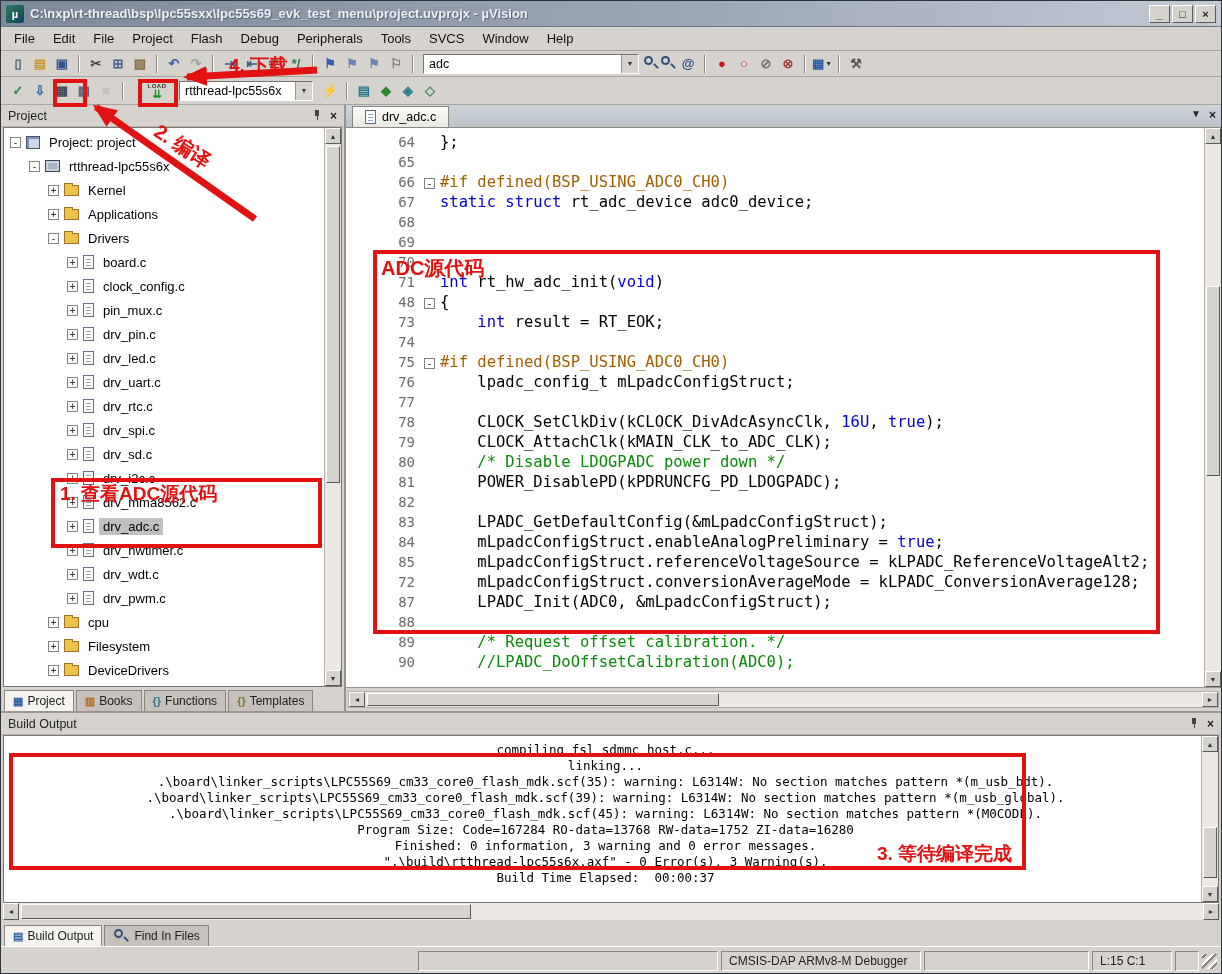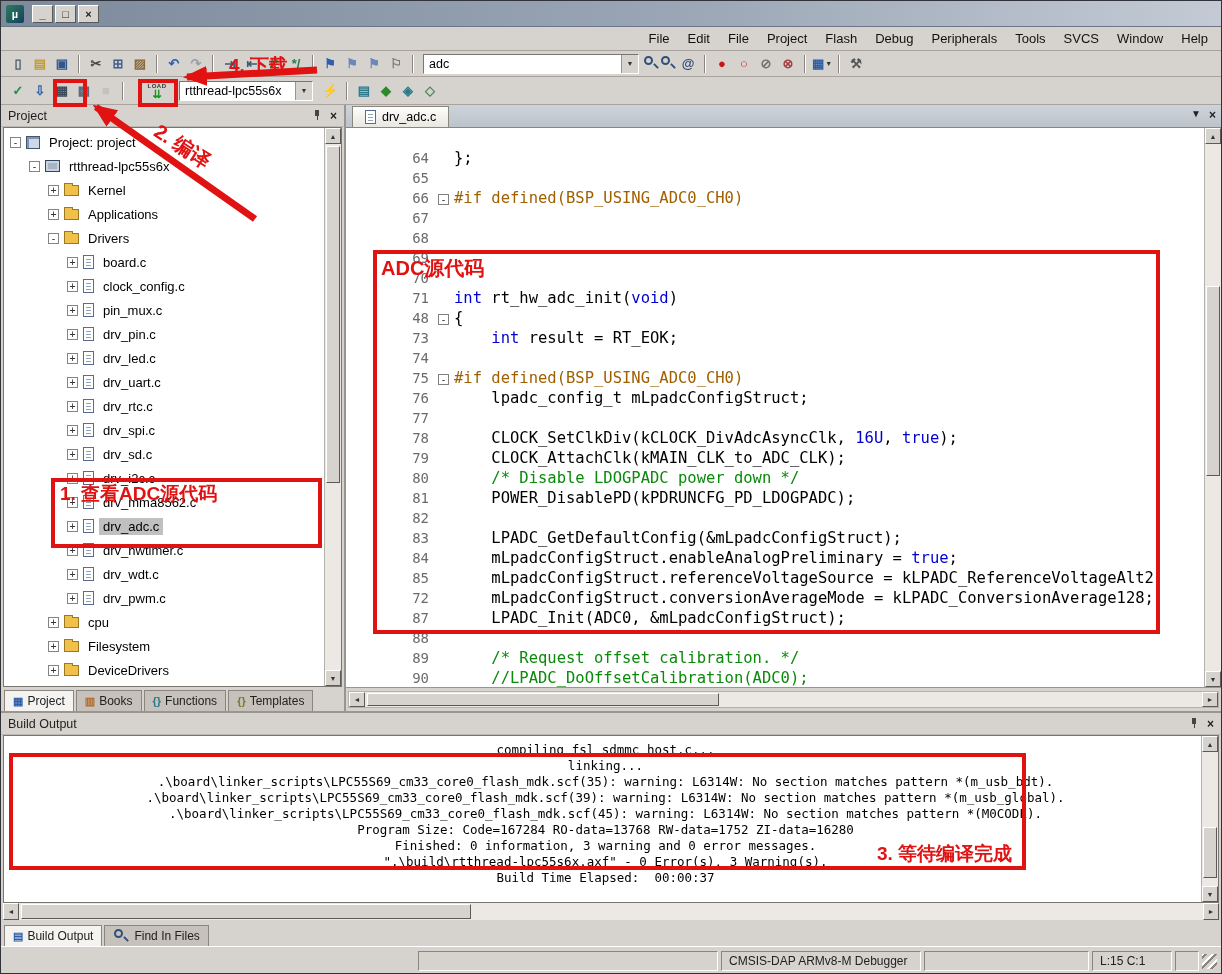--- a/index.html
+++ b/index.html
@@ -9,21 +9,21 @@
 
   
   .titlebar{height:26px;background:linear-gradient(90deg,#7d8a9c 0%,#9aa6b5 55%,#c3cad4 100%);
     display:flex;align-items:center;padding:0 5px;color:#eef1f5;font-weight:bold;font-size:13px;border-bottom:1px solid #6b7687;}
   .app-icon{width:18px;height:18px;background:linear-gradient(135deg,#2e7d5b,#12405f);color:#fff;font-size:11px;
     display:flex;align-items:center;justify-content:center;margin-right:6px;border-radius:2px;flex:none;}
   .wtitle{flex:1;white-space:nowrap;overflow:hidden;text-overflow:ellipsis;text-shadow:1px 1px 1px #56606e;}
   .winbtn{width:21px;height:18px;background:#d6d3ce;border:1px solid;border-color:#fff #5a5a5a #5a5a5a #fff;
     color:#222;font-size:11px;font-weight:bold;display:flex;align-items:center;justify-content:center;margin-left:2px;flex:none;}
 
-  .menubar{height:24px;display:flex;align-items:center;padding:0 4px;background:#d6d3ce;border-bottom:1px solid #a8a49d;justify-content:flex-end;}
+  .menubar{height:24px;display:flex;align-items:center;padding:0 4px;background:#d6d3ce;border-bottom:1px solid #a8a49d;}
   .menu-item{padding:3px 9px;font-size:13px;color:#111;}
 
   .toolbar{display:flex;align-items:center;padding:0 6px;background:#d6d3ce;border-bottom:1px solid #a8a49d;position:relative;}
   #toolbar-file{height:26px;}
   #toolbar-build{height:28px;}
   .tb-sec{display:flex;align-items:center;}
   .tb-sep{width:2px;height:18px;border-left:1px solid #8a867f;border-right:1px solid #fff;margin:0 5px;}
   .tbi{width:22px;height:20px;display:flex;align-items:center;justify-content:center;font-size:13px;font-weight:bold;}
   .tbi .glyph{line-height:1;}
   .tbi.dim{opacity:.5;}
@@ -72,21 +72,21 @@
 
   
   .editor{flex:1;display:flex;flex-direction:column;min-width:0;}
   .tabbar{height:23px;background:linear-gradient(#cdd3da,#bcc3cb);display:flex;align-items:flex-end;padding-left:6px;
     border-bottom:1px solid #8a867f;position:relative;}
   .etab{height:21px;background:linear-gradient(#fdfdfb,#e9e7e1);border:1px solid #8a867f;border-bottom:none;
     display:flex;align-items:center;gap:6px;padding:0 12px;font-size:12.5px;color:#000;}
   .tabctrl{position:absolute;right:5px;top:4px;display:flex;gap:8px;}
   .tabctrl span{font-size:10px;color:#222;line-height:1;}
   .code-wrap{flex:1;display:flex;background:#fff;min-height:0;position:relative;}
-  .code-lines{flex:1;overflow:hidden;font-family:"DejaVu Sans Mono",monospace;font-size:15.5px;line-height:20px;padding-top:20px;min-width:0;margin-left:14px;}
+  .code-lines{flex:1;overflow:hidden;font-family:"DejaVu Sans Mono",monospace;font-size:15.5px;line-height:20px;padding-top:4px;min-width:0;}
   .code-line{display:flex;height:20px;}
   .ln{width:78px;flex:none;text-align:right;padding-right:9px;color:#6b6b6b;font-size:14px;}
   .fold{width:16px;flex:none;}
   .fbox{display:inline-block;width:11px;height:11px;border:1px solid #808080;background:#fff;
     font:10px/9px "DejaVu Sans Mono",monospace;text-align:center;color:#333;margin-top:4px;}
   .src{flex:1;min-width:0;overflow:hidden;white-space:pre;}
   .tk-p{color:var(--pl);} .tk-k{color:var(--kw);} .tk-c{color:var(--cm);} .tk-d{color:var(--dir);}
 
   
   .sb-v{width:17px;flex:none;display:flex;flex-direction:column;background:#ece9e4;border-left:1px solid #b5b2ab;}
@@ -121,20 +121,21 @@
   #anno{position:absolute;inset:0;pointer-events:none;z-index:60;}
   .rbox{position:absolute;border:4px solid #e01212;}
   .rtext{position:absolute;color:#e01212;font-weight:bold;white-space:nowrap;}
   #anno svg{position:absolute;inset:0;}
 </style>
 </head>
 <body>
 
 <div class="titlebar">
   <span class="app-icon">µ</span>
+  <span class="wtitle">C:\nxp\rt-thread\bsp\lpc55sxx\lpc55s69_evk_test_menu\project.uvprojx - µVision</span>
   <span class="winbtn">_</span>
   <span class="winbtn">□</span>
   <span class="winbtn">×</span>
 </div>
 
 <div class="menubar">
     <span class="menu-item">File</span>
     <span class="menu-item">Edit</span>
     <span class="menu-item">File</span>
     <span class="menu-item">Project</span>
@@ -470,20 +471,21 @@
             <span class="src"></span>
           </div>
           <div class="code-line">
             <span class="ln">66</span>
             <span class="fold"><span class="fbox">-</span></span>
             <span class="src"><span class="tk-d">#if defined(BSP_USING_ADC0_CH0)</span></span>
           </div>
           <div class="code-line">
             <span class="ln">67</span>
             <span class="fold"></span>
+            <span class="src"><span class="tk-k">static</span><span class="tk-p"> </span><span class="tk-k">struct</span><span class="tk-p"> rt_adc_device adc0_device;</span></span>
           </div>
           <div class="code-line">
             <span class="ln">68</span>
             <span class="fold"></span>
           </div>
           <div class="code-line">
             <span class="ln">69</span>
             <span class="fold"></span>
             <span class="src"></span>
           </div>

